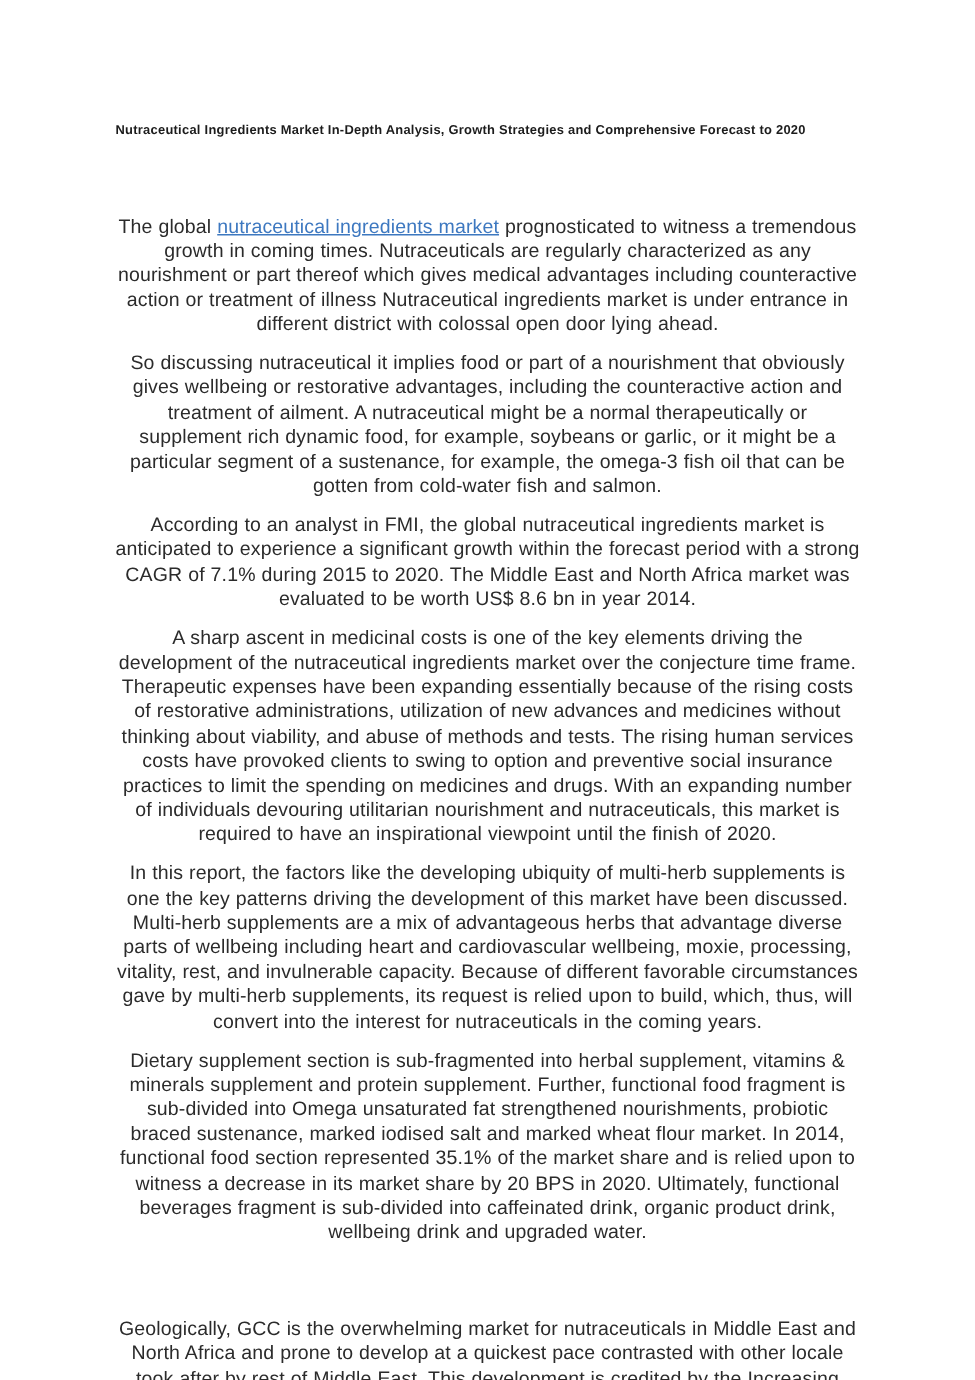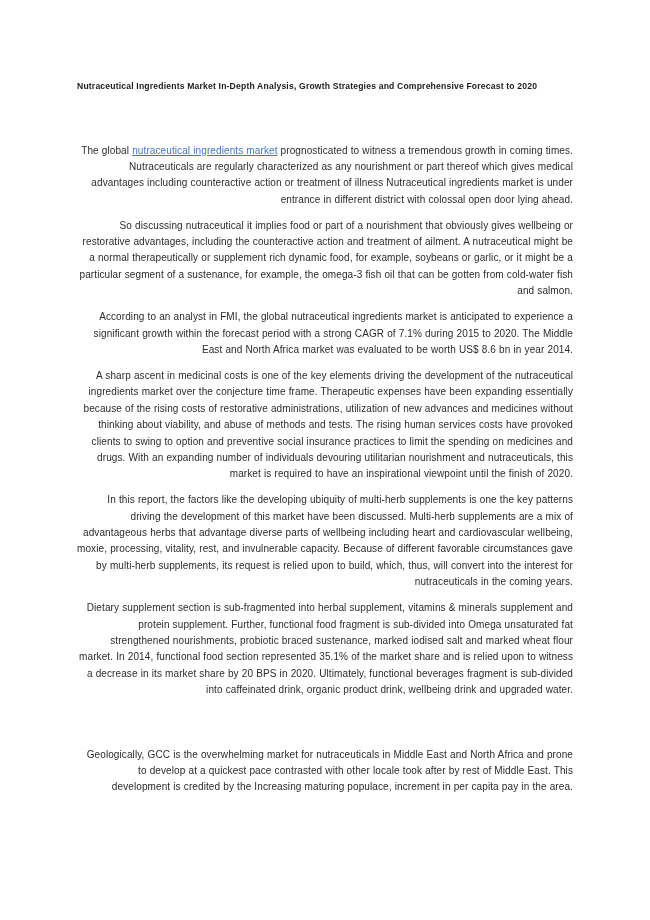--- a/index.html
+++ b/index.html
@@ -33,26 +33,26 @@
     line-height: 16.5px;
     letter-spacing: 0.18px;
     color: #1c1c1c;
     margin: 0 0 0 0;
     text-align: left;
   }
   .body-block {
     margin-top: 48px;
   }
   p.para {
-    font-size: 10px;
+    font-size: 13px;
     line-height: 16.4px;
     letter-spacing: 0.1px;
     color: #2b2b2b;
     margin: 0 0 9.5px 0;
-    text-align: right;
+    text-align: center;
     word-spacing: 0.2px;
   }
   p.para:last-child {
     margin-bottom: 0;
     margin-top: 48px;
   }
   a.inline-link {
     color: #3d78c0;
     text-decoration: underline;
     text-underline-offset: 1px;

